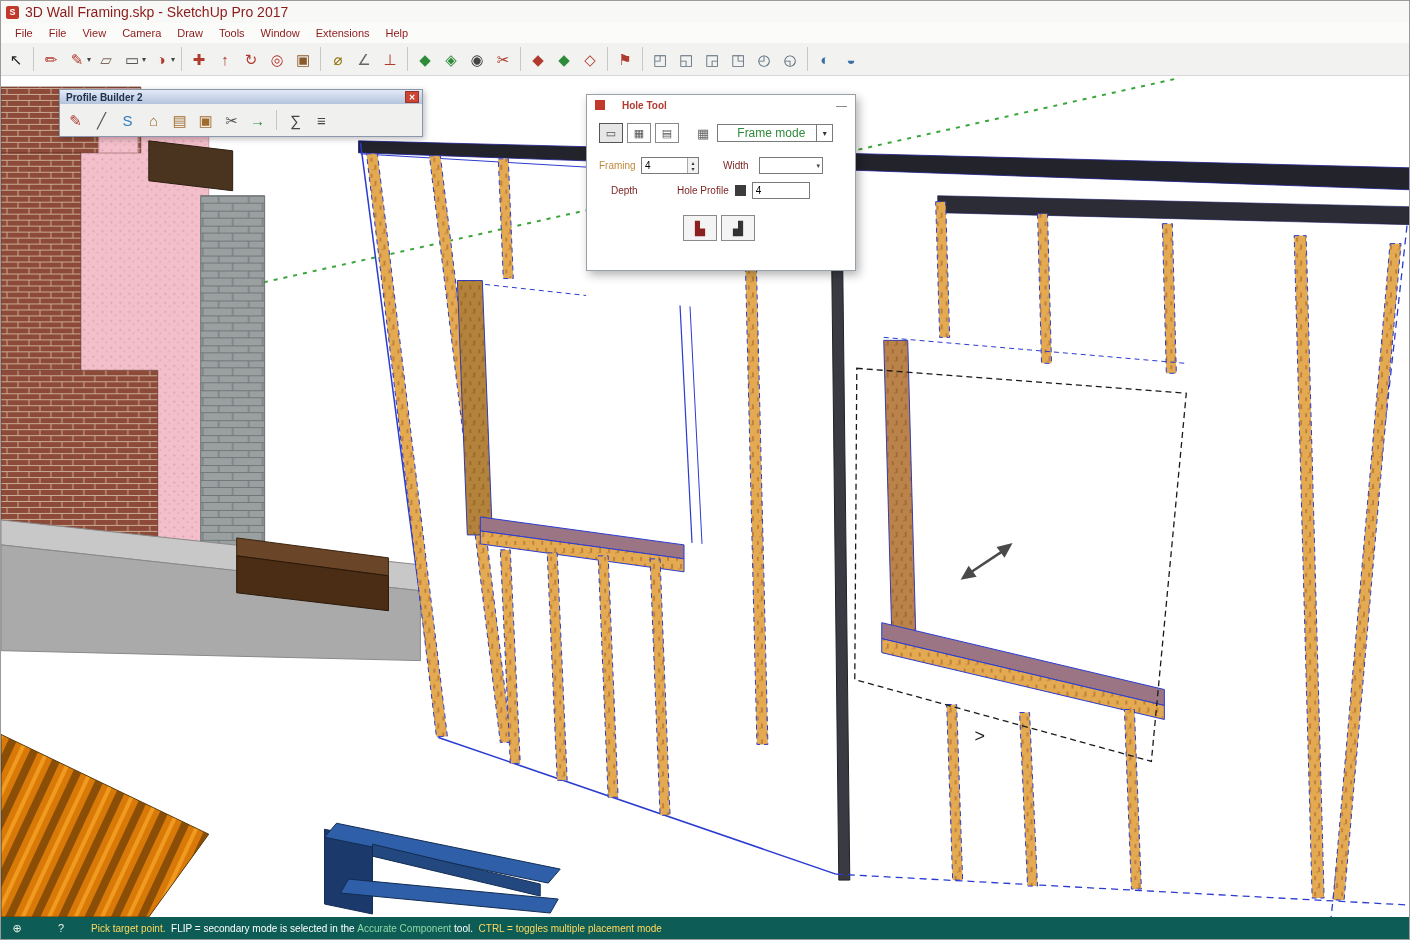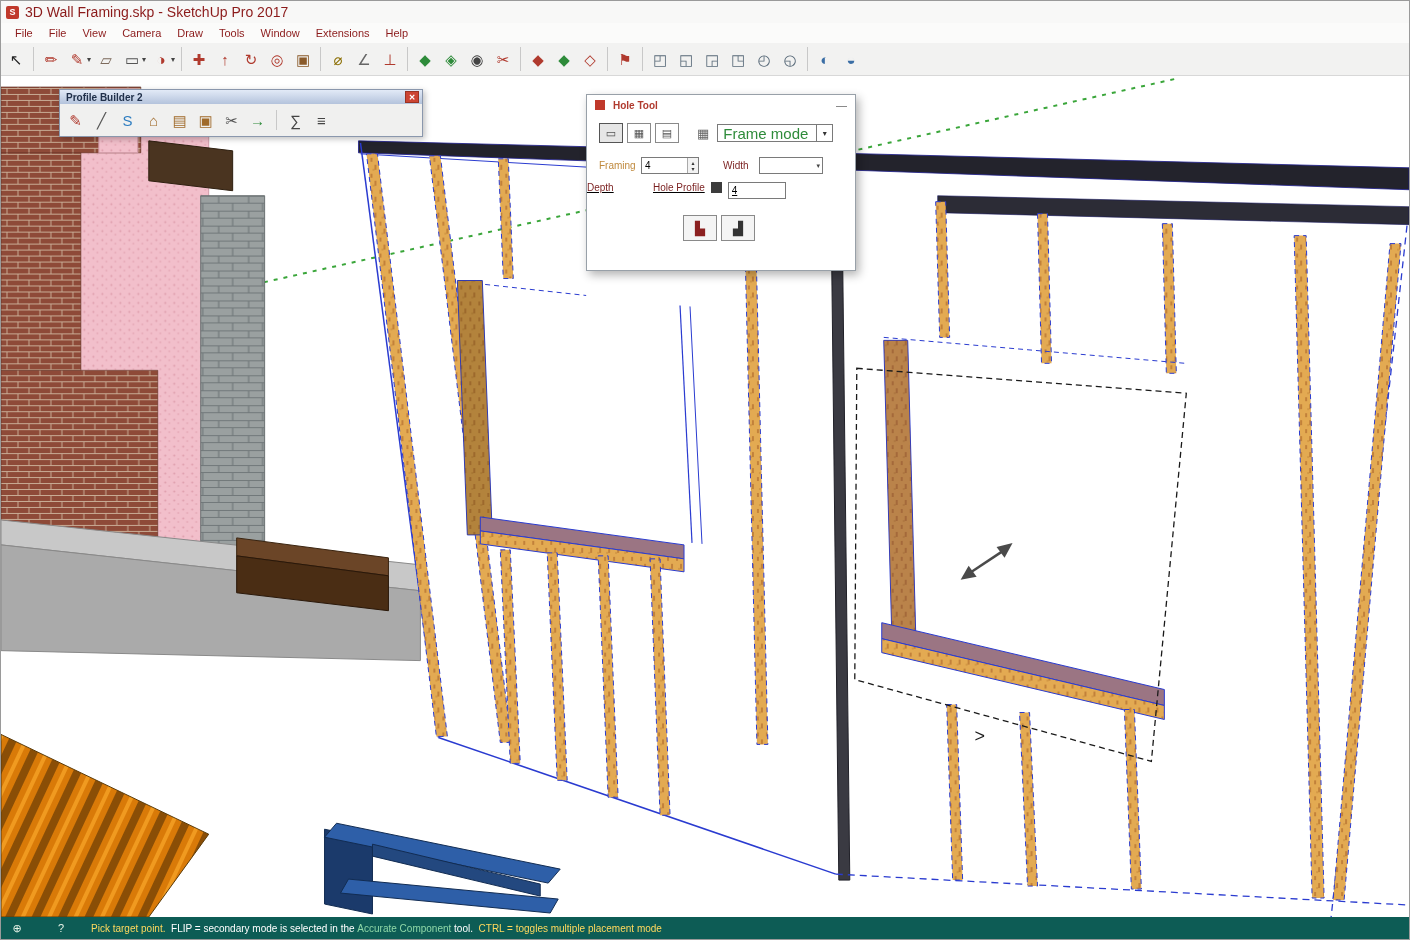--- a/index.html
+++ b/index.html
@@ -33,35 +33,35 @@
   .pb-title{height:14px;background:linear-gradient(#e2eaf7,#b4c3dc);display:flex;align-items:center;
     padding:0 3px 0 6px;font-size:10px;font-weight:bold;color:#20304a;}
   .pb-close{margin-left:auto;width:14px;height:12px;background:#cc4433;color:#fff;font-size:8px;
     line-height:11px;text-align:center;border:1px solid #993322;cursor:pointer;}
   .pb-row{height:32px;display:flex;align-items:center;padding-left:3px;gap:1px;}
   .pb .tb{width:25px;height:24px;}
   .pb .sep{height:20px;margin:0 5px;}
   
   .dlg{position:absolute;left:585px;top:93px;width:270px;height:177px;background:#fff;
     border:1px solid #98a0a8;box-shadow:3px 4px 9px rgba(0,0,0,.3);z-index:6;font-size:10px;}
-  .dlg-title{height:20px;display:flex;align-items:center;gap:8px;padding:0 8px;}
+  .dlg-title{height:20px;display:flex;align-items:center;gap:17px;padding:0 8px;}
   .dlg-icon{width:10px;height:10px;background:#c0392b;}
   .dlg-title-text{color:#b03a2e;font-weight:bold;}
   .dlg-min{margin-left:auto;color:#666;cursor:pointer;font-size:11px;}
   .row1{display:flex;align-items:center;margin:8px 12px 0;}
   .tgl{width:24px;height:20px;border:1px solid #8a8a8a;background:#fff;font-size:11px;color:#555;
     display:flex;align-items:center;justify-content:center;cursor:pointer;margin-right:4px;}
   .tgl.pressed{background:#e6e6e6;border-color:#555;}
   .grid-ic{margin:0 8px 0 14px;color:#666;font-size:13px;}
   .modesel{width:100px;height:18px;border:1px solid #7a7a7a;display:flex;align-items:center;
-    padding-left:5px;color:#2e8b3a;font-size:15px;cursor:pointer;}
+    padding-left:19px;color:#2e8b3a;font-size:12px;cursor:pointer;}
   .modearrow{width:16px;height:18px;border:1px solid #7a7a7a;border-left:none;display:flex;
     align-items:center;justify-content:center;font-size:8px;color:#333;cursor:pointer;}
   .row2{display:flex;align-items:center;margin:14px 12px 0;}
-  .row3{display:flex;align-items:flex-start;margin:8px 0 0;text-decoration:underline;}
+  .row3{display:flex;align-items:center;margin:8px 24px 0;}
   .lblH{color:#c08a3e;width:42px;}
   .lblW{color:#7a1f1f;margin-left:24px;width:36px;}
   .lblD{color:#7a1f1f;width:42px;}
   .lblHP{color:#7a1f1f;margin-left:24px;}
   .inp{height:17px;border:1px solid #7a7a7a;font-size:10px;padding:0 3px;font-family:inherit;}
   .spinwrap{position:relative;display:inline-block;}
   .spin{position:absolute;right:1px;top:1px;width:11px;height:15px;display:flex;flex-direction:column;
     align-items:center;justify-content:center;font-size:6px;color:#333;border-left:1px solid #aaa;
     cursor:pointer;line-height:6px;background:#f2f2f2;}
   .warr{position:absolute;right:3px;top:5px;font-size:7px;color:#444;cursor:pointer;}

